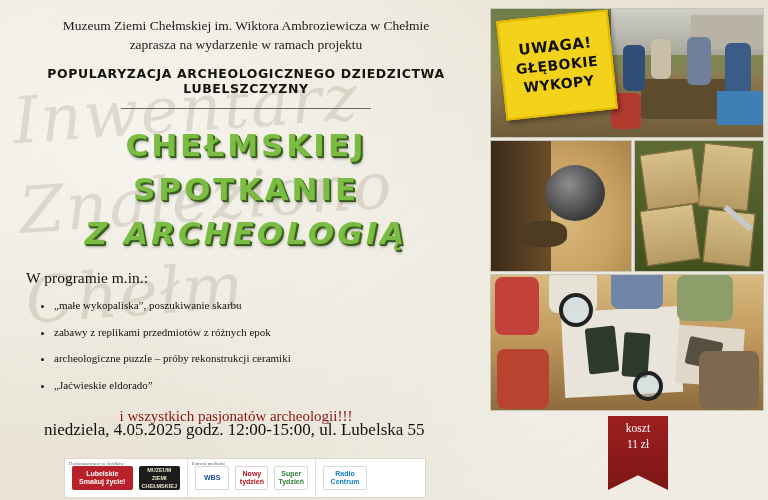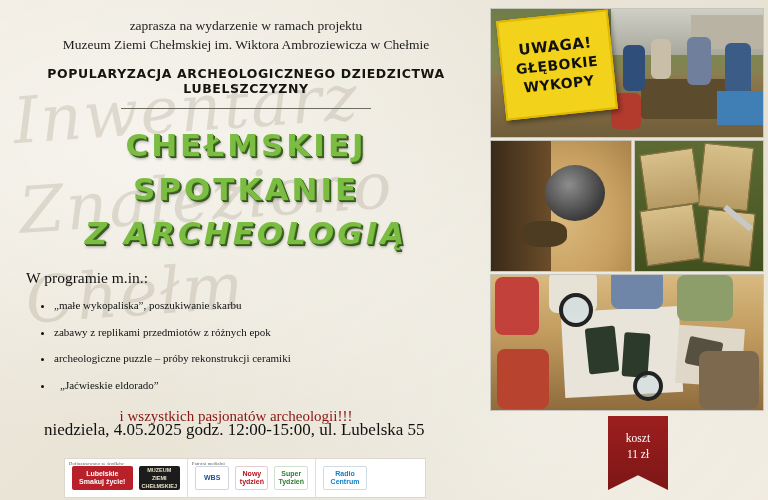--- a/index.html
+++ b/index.html
@@ -102,21 +102,21 @@
     list-style: disc;
   }
   ul.program li {
     font-size: 11px;
     color: #111;
     line-height: 22.5px;
     margin-bottom: 4px;
   }
   ul.program li .sub {
     display: block;
-    margin-left: 6px;
+    margin-left: 0;
   }
   .invite {
     margin-top: 10px;
     text-align: center;
     color: #8a1414;
     font-size: 15px;
     line-height: 21px;
     padding-right: 20px;
   }
   .datetime {
@@ -203,21 +203,21 @@
     position: absolute;
     left: 608px;
     top: 416px;
     width: 60px;
     height: 74px;
     background: linear-gradient(180deg,#9d1f1f,#7d1616);
     color: #fff;
     text-align: center;
     font-size: 11.5px;
     line-height: 16px;
-    padding-top: 14px;
+    padding-top: 4px;
     box-sizing: border-box;
     clip-path: polygon(0 0, 100% 0, 100% 100%, 50% 80%, 0 100%);
     box-shadow: 1px 2px 4px rgba(0,0,0,0.3);
   }
 
   
   .sponsors {
     position: absolute;
     left: 64px;
     top: 458px;
@@ -275,22 +275,22 @@
 <div class="poster">
 
   <div class="watermark">
     <span>Inwentarz</span>
     <span>Znaleziono</span>
     <span>Chełm</span>
   </div>
 
   <div class="left">
     <div class="org-lines">
+      <div>Muzeum Ziemi Chełmskiej im. Wiktora Ambroziewicza w Chełmie</div>
       <div>zaprasza na wydarzenie w ramach projektu</div>
-      <div>Muzeum Ziemi Chełmskiej im. Wiktora Ambroziewicza w Chełmie</div>
     </div>
 
     <div class="project-title">POPULARYZACJA ARCHEOLOGICZNEGO DZIEDZICTWA  LUBELSZCZYZNY</div>
 
     <div class="rule"></div>
 
     <div class="main-title">
       <span class="line1">CHEŁMSKIEJ SPOTKANIE</span>
       <span class="line2">Z ARCHEOLOGIĄ</span>
     </div>

